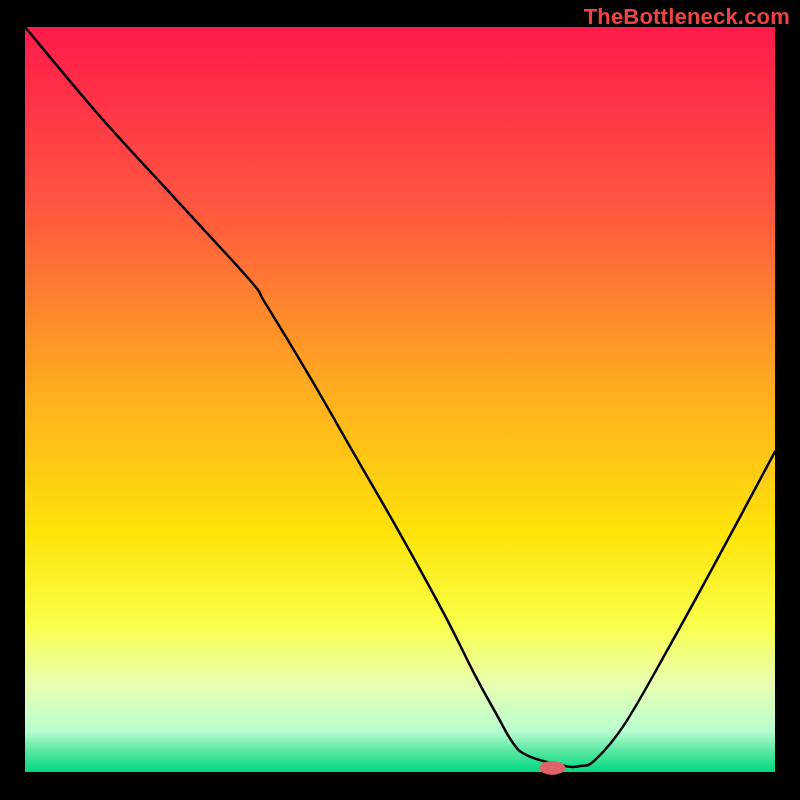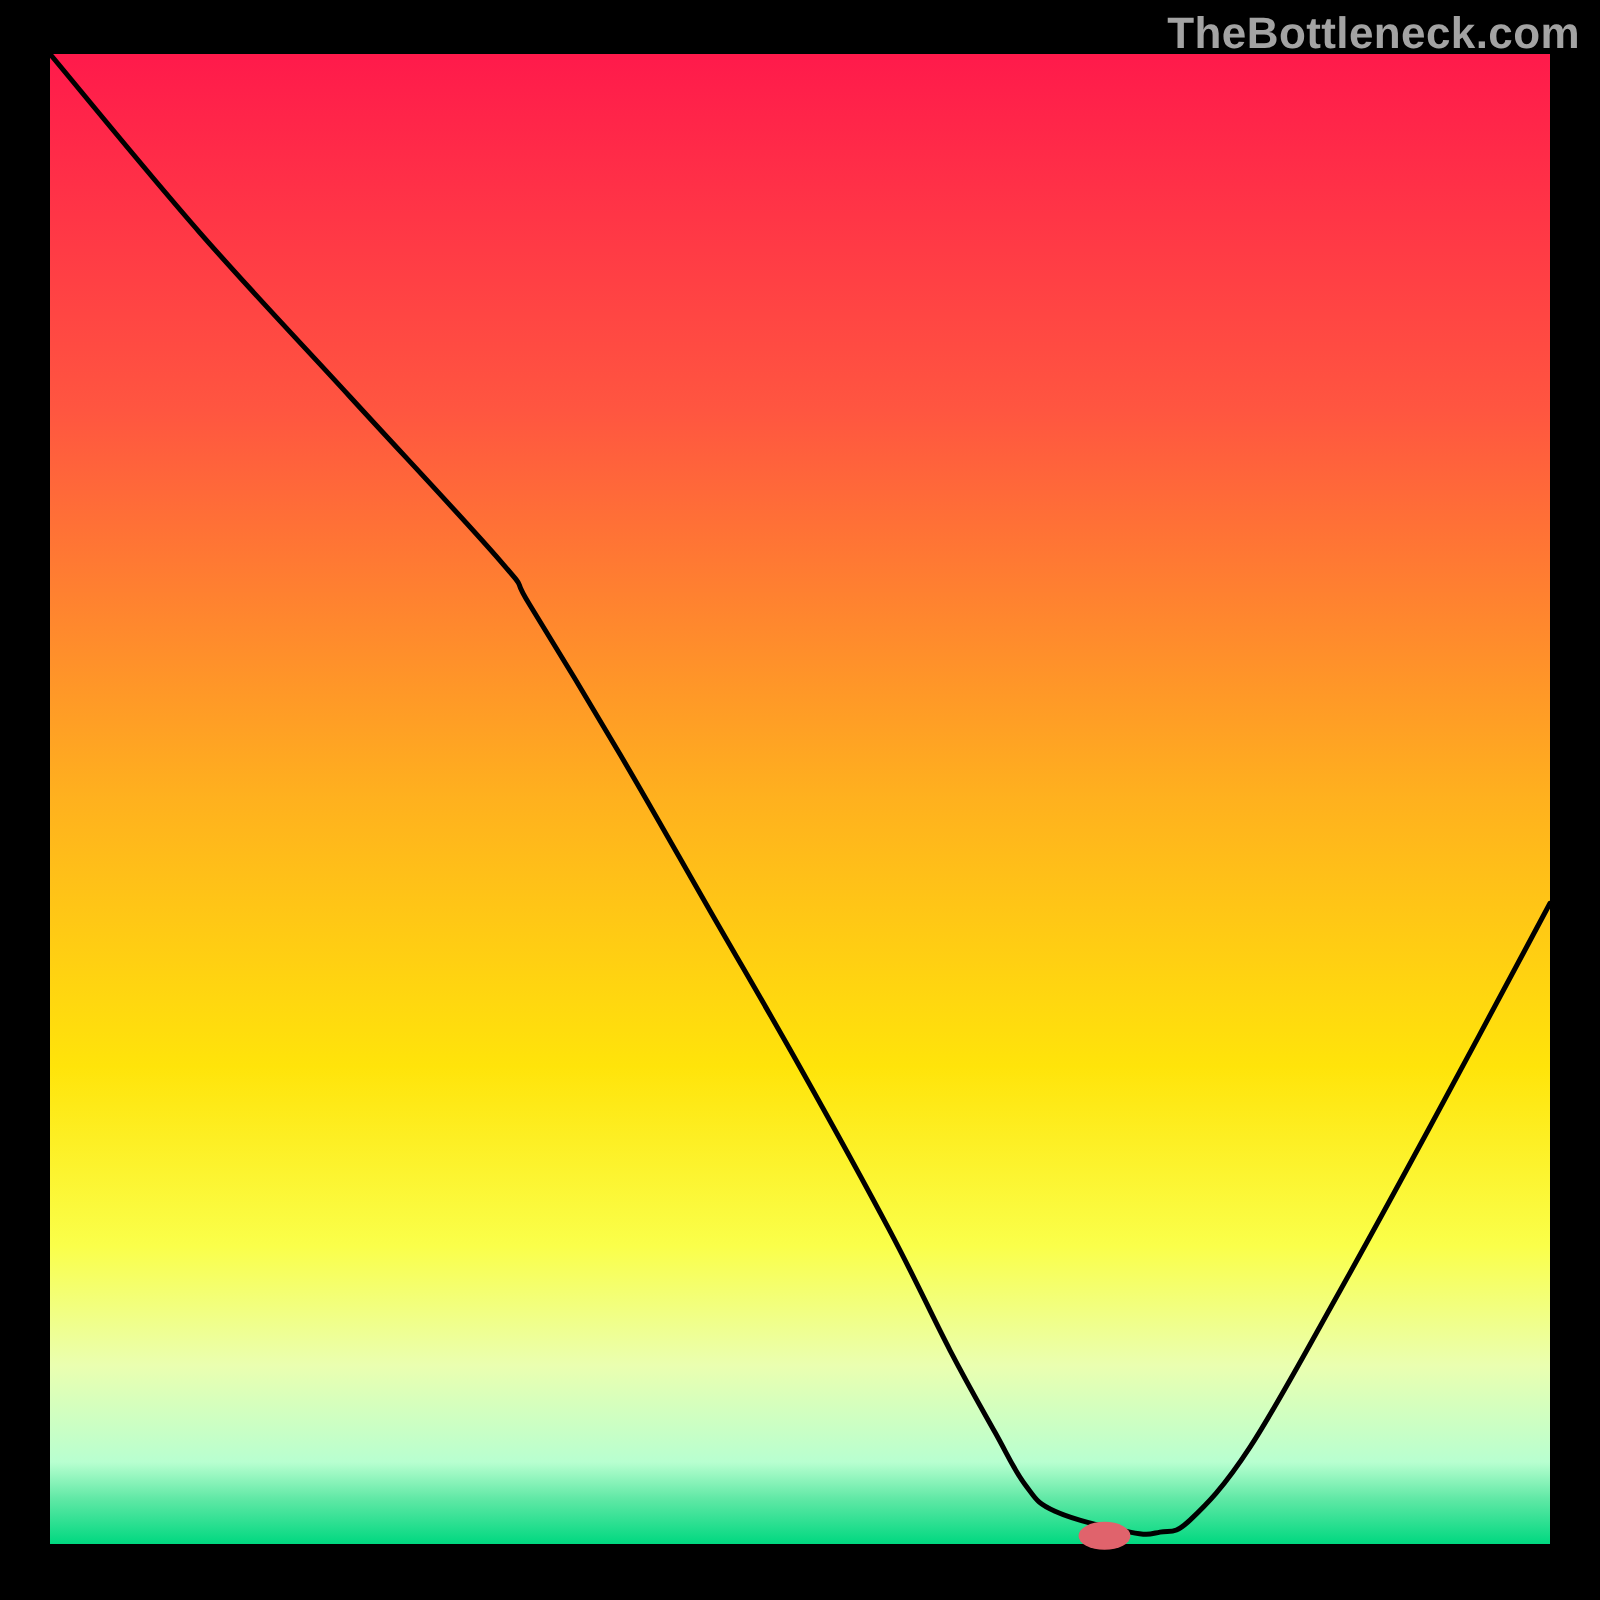--- a/index.html
+++ b/index.html
@@ -14,21 +14,21 @@
   .container {
     position: relative;
     width: 800px;
     height: 800px;
     background: #000;
   }
   .watermark {
     position: absolute;
     top: 4px;
     right: 10px;
-    color: #a3a3a3;
+    color: #ef4444;
     font-size: 22px;
     font-weight: 600;
     letter-spacing: 0.2px;
     z-index: 10;
   }
   svg {
     display: block;
   }
 </style>
 </head>

